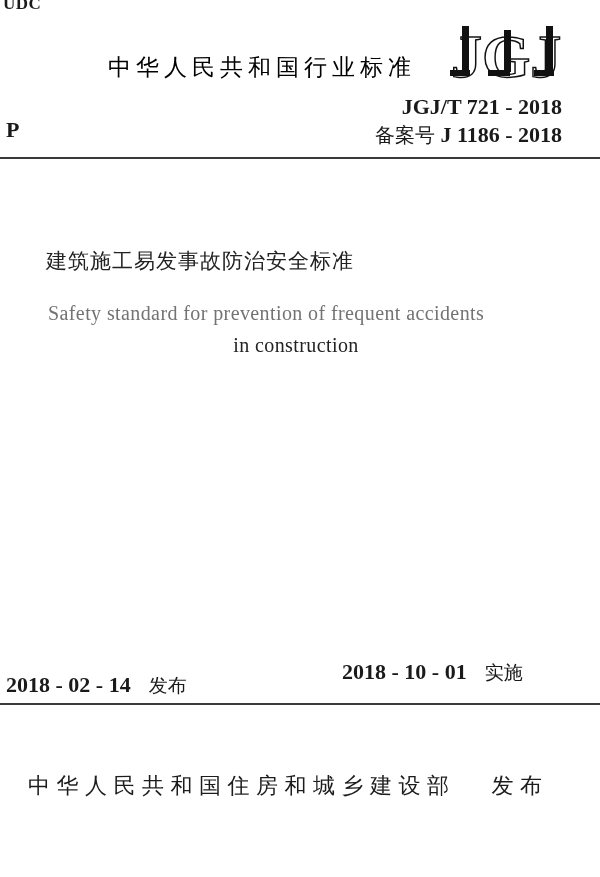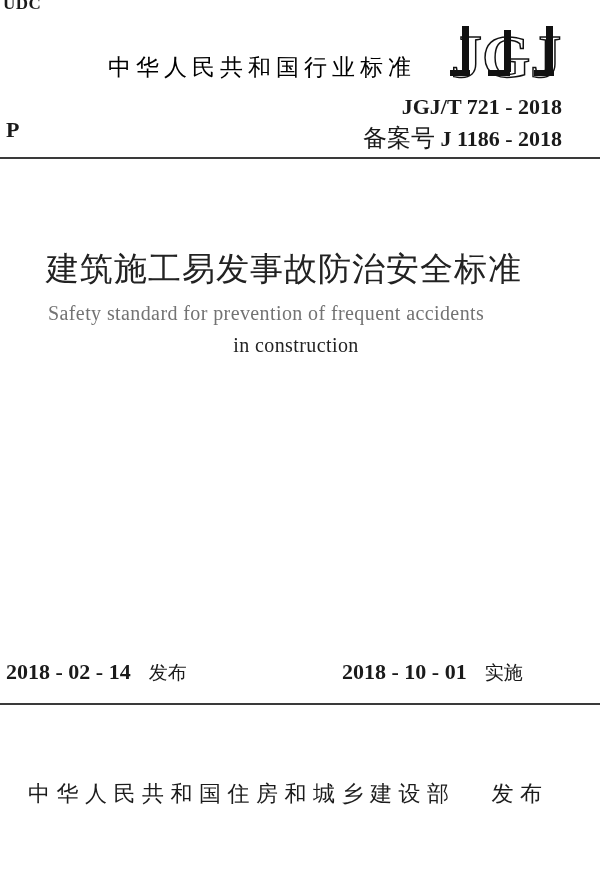--- a/index.html
+++ b/index.html
@@ -8,33 +8,33 @@
       background: #ffffff; color: #1a1a1a;
       font-family: "Liberation Serif", serif;
     }
     .abs { position: absolute; white-space: nowrap; }
     .udc { left: 3px; top: -6px; font-size: 17px; font-weight: bold; letter-spacing: 0.5px; }
     .cls-p { left: 6px; top: 117px; font-size: 22px; font-weight: bold; }
     .std-type { left: 108px; top: 52px; font-family: "DejaVu Sans", sans-serif; font-size: 23px; letter-spacing: 5px; color: #000000; }
     .logo { left: 448px; top: 22px; width: 118px; height: 58px; }
     .doc-no { right: 38px; top: 94px; font-size: 22px; font-weight: bold; text-align: right; }
     .record-no { right: 38px; top: 122px; font-size: 22px; text-align: right; }
-    .record-no .lbl { font-family: "DejaVu Sans", sans-serif; font-weight: normal; font-size: 24px; }
+    .record-no .lbl { font-family: "DejaVu Sans", sans-serif; font-weight: normal; font-size: 20px; }
     .record-no .val { font-weight: bold; }
     .rule { left: 0; width: 600px; height: 2px; background: #3a3a3a; }
     .rule.top { top: 157px; }
     .rule.bottom { top: 703px; }
-    .title-cn { left: 46px; top: 247px; font-family: "DejaVu Serif", serif; font-size: 33px; letter-spacing: 1px; color: #222; font-weight: 300; }
+    .title-cn { left: 46px; top: 247px; font-family: "DejaVu Serif", serif; font-size: 21px; letter-spacing: 1px; color: #222; font-weight: 300; }
     .title-en1 { left: 48px; top: 302px; font-size: 20px; letter-spacing: 0.4px; color: #737373; }
     .title-en2 { left: 0; width: 566px; top: 334px; text-align: center; font-size: 20px; letter-spacing: 0.4px; color: #222; padding-left: 13px; }
     .date-row { top: 659px; font-size: 22px; font-weight: bold; }
     .date-row .act { font-family: "DejaVu Sans", sans-serif; font-weight: normal; font-size: 19px; margin-left: 18px; }
-    .pub-date { left: 6px; }
+    .pub-date { left: 6px; margin-top: 13px; }
     .eff-date { left: 342px; }
-    .issuer { left: 28px; top: 771px; font-family: "DejaVu Sans", sans-serif; font-size: 22px; letter-spacing: 6.5px; color: #1c1c1c; margin-top: 8px; }
+    .issuer { left: 28px; top: 771px; font-family: "DejaVu Sans", sans-serif; font-size: 22px; letter-spacing: 6.5px; color: #1c1c1c; }
     .issuer .act { margin-left: 36px; }
   </style>
 </head>
 <body>
 
 <div class="abs udc">UDC</div>
 <div class="abs cls-p">P</div>
 
 <div class="abs std-type">中华人民共和国行业标准</div>
 

